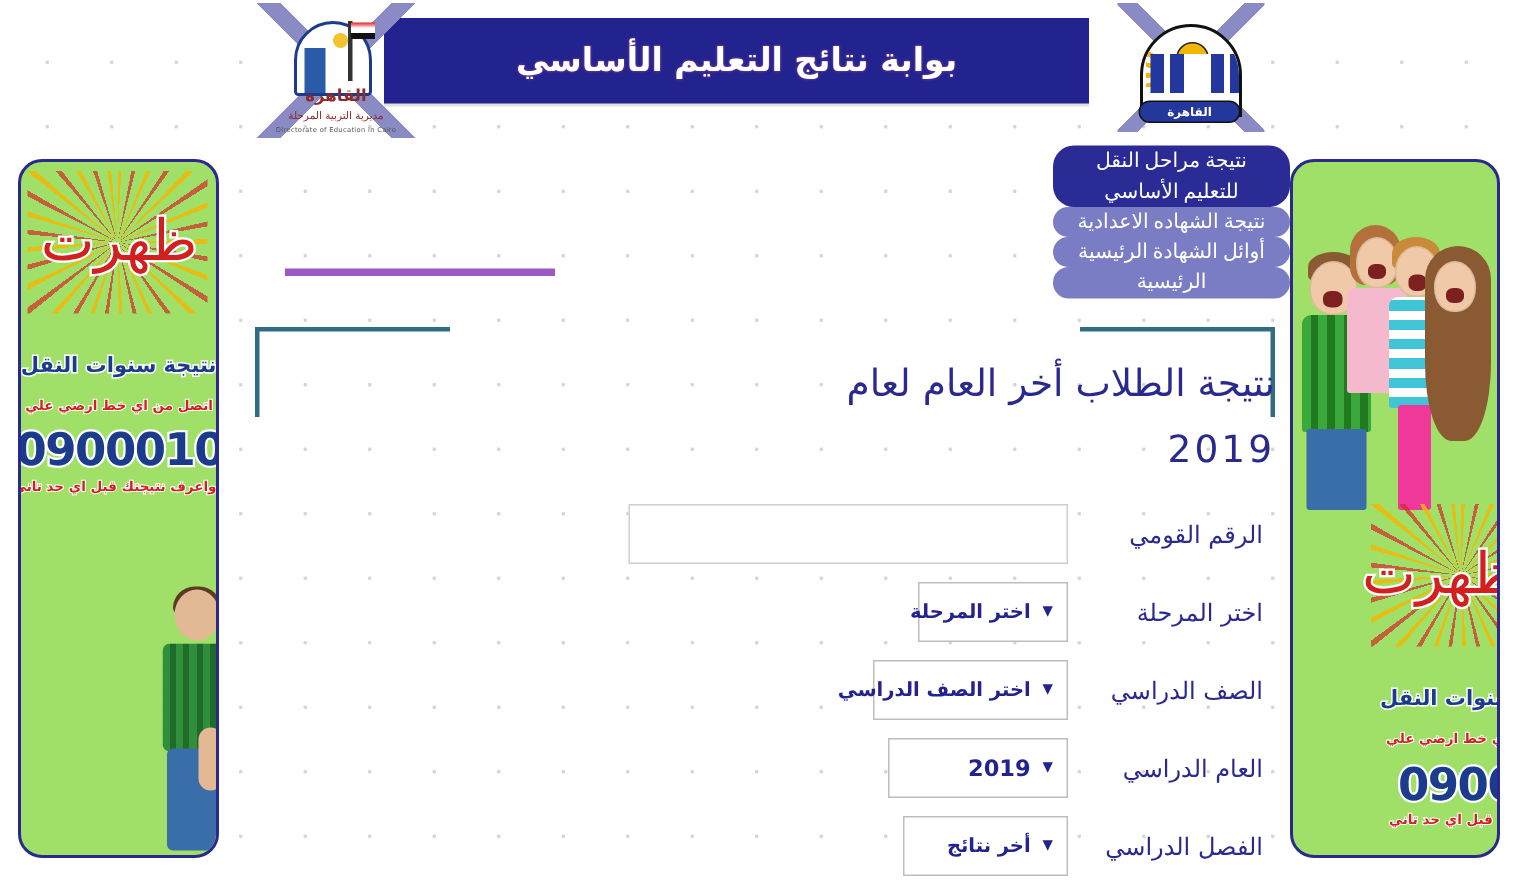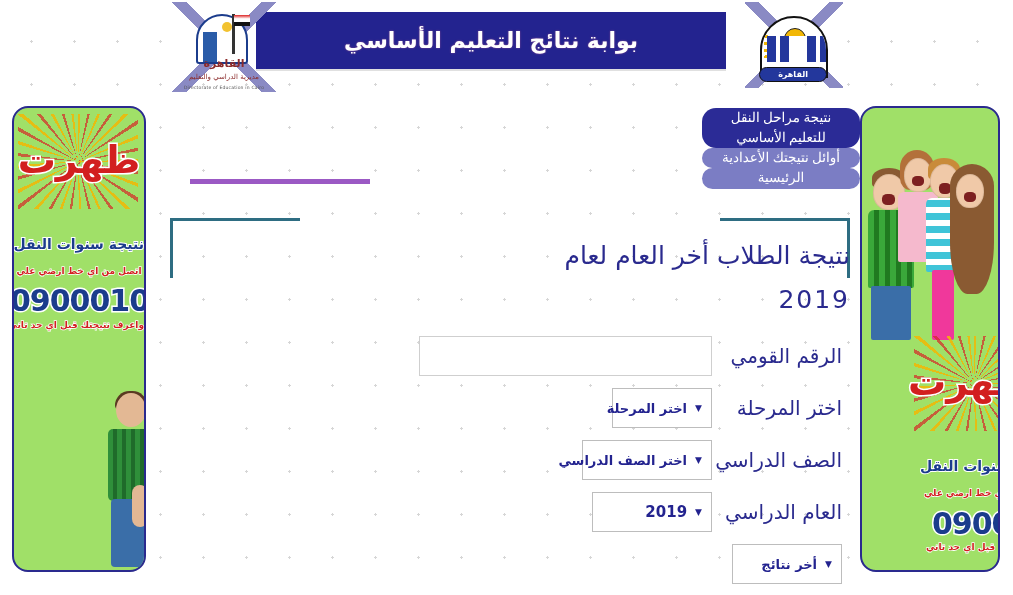--- a/index.html
+++ b/index.html
@@ -211,21 +211,21 @@
     display: flex; flex-direction: row; align-items: center;
     justify-content: flex-start;
     margin-bottom: 12px;
     height: 40px;
     padding-right: 8px;
   }
   .field-label {
     width: 130px;
     text-align: right;
     color: #2a2a8e;
-    font-size: 20px;
+    font-size: 16px;
     padding-left: 16px;
     white-space: nowrap;
   }
   .text-input {
     width: 293px; height: 40px;
     border: 1px solid #cfcfcf;
     background: #ffffff;
     color: #2a2a8e;
     font-size: 14px;
     padding: 0 8px;
@@ -299,21 +299,21 @@
         rgba(242,183,5,0.85) 308deg 311deg, rgba(0,0,0,0) 311deg 319deg,
         rgba(214,40,40,0.7) 319deg 322deg, rgba(0,0,0,0) 322deg 330deg,
         rgba(242,183,5,0.85) 330deg 333deg, rgba(0,0,0,0) 333deg 341deg,
         rgba(214,40,40,0.7) 341deg 344deg, rgba(0,0,0,0) 344deg 352deg,
         rgba(242,183,5,0.85) 352deg 355deg, rgba(0,0,0,0) 355deg 360deg);
   }
   .ad-zahart {
     position: absolute;
     color: #d21f1f;
     font-size: 38px;
-    font-weight: bold;
+    font-weight: normal;
     -webkit-text-stroke: 3px #ffffff;
     paint-order: stroke fill;
     text-align: center;
     white-space: nowrap;
   }
   .ad-line1 {
     position: absolute;
     color: #1b3c8c;
     font-size: 14px;
     font-weight: bold;
@@ -400,39 +400,40 @@
   <div class="header-band">
     <div class="header-title">بوابة نتائج التعليم الأساسي</div>
   </div>
 
   <div class="logo-left">
     <div class="logo-diamond"></div>
     <div class="shield"></div>
     <div class="flagpole"></div>
     <div class="flag"></div>
     <div class="name-ar">القاهرة</div>
-    <div class="sub-ar">مديرية الدراسي والتعليم</div>
+    <div class="sub-ar">مديرية التربية المرحلة</div>
     <div class="sub-en">Directorate of Education in Cairo</div>
   </div>
 
   <div class="logo-right">
     <div class="logo-diamond"></div>
     <div class="gov-emblem">
       <div class="gate">
         <div class="rays"></div>
         <div class="sun"></div>
         <div class="pillars"></div>
       </div>
       <div class="banner">القاهرة</div>
     </div>
   </div>
 
   <div class="tabs">
     <div class="tab active">نتيجة مراحل النقل للتعليم الأساسي</div>
-    <div class="tab">أوائل نتيجتك الأعدادية</div>
+    <div class="tab">نتيجة الشهاده الاعدادية</div>
+    <div class="tab">أوائل الشهادة الرئيسية</div>
     <div class="tab">الرئيسية</div>
   </div>
   <div class="tab-underline"></div>
 
   <div class="panel">
     <div class="corner tl"></div>
     <div class="corner tr"></div>
 
     <div class="page-title">
       <span>نتيجة الطلاب أخر العام لعام</span>
@@ -464,20 +465,21 @@
 
       <div class="form-row">
         <div class="field-label">العام الدراسي</div>
         <div class="select-box sel-year">
           <span class="arrow">▼</span>
           <span class="sel-value">2019</span>
         </div>
       </div>
 
       <div class="form-row">
+        <div class="field-label">الفصل الدراسي</div>
         <div class="select-box sel-term">
           <span class="arrow">▼</span>
           <span class="sel-value">أخر نتائج</span>
         </div>
       </div>
 
     </div>
   </div>
 
   <div class="banner banner-left">

